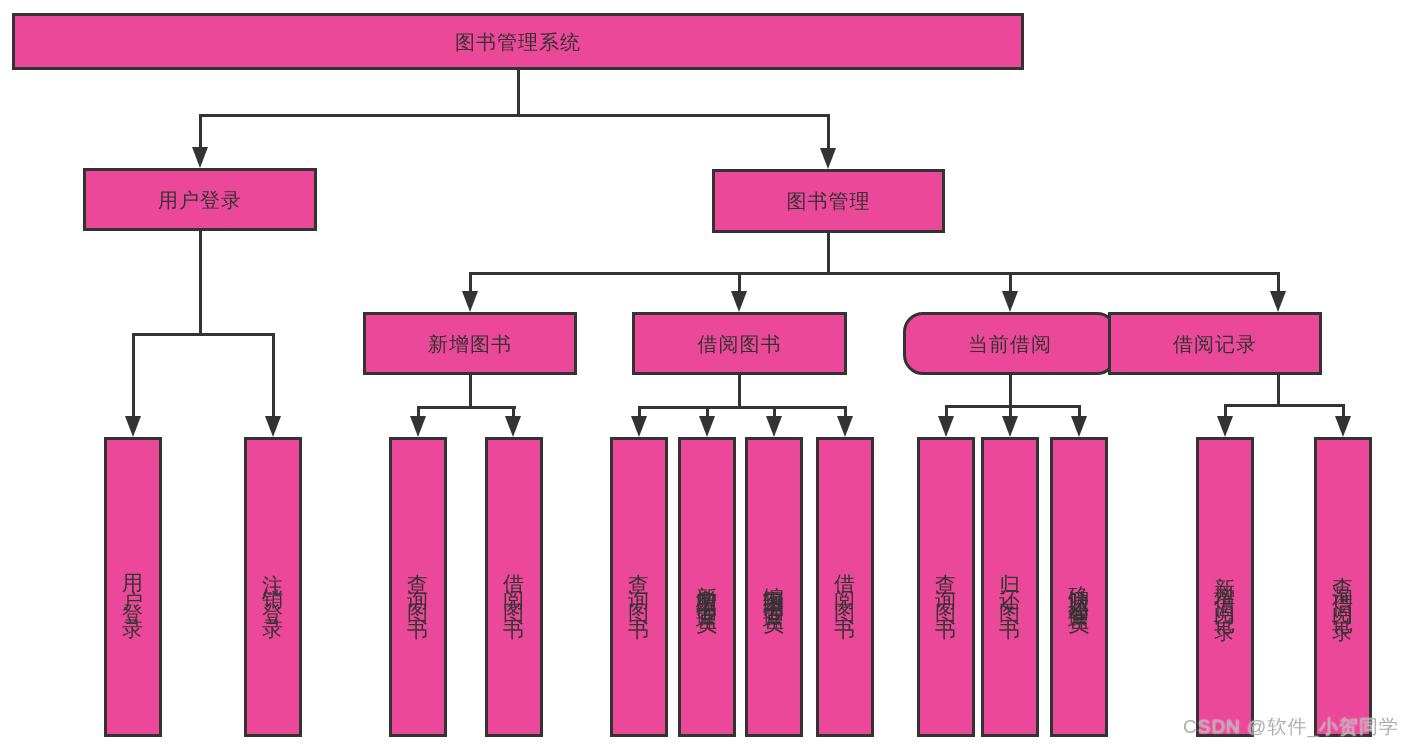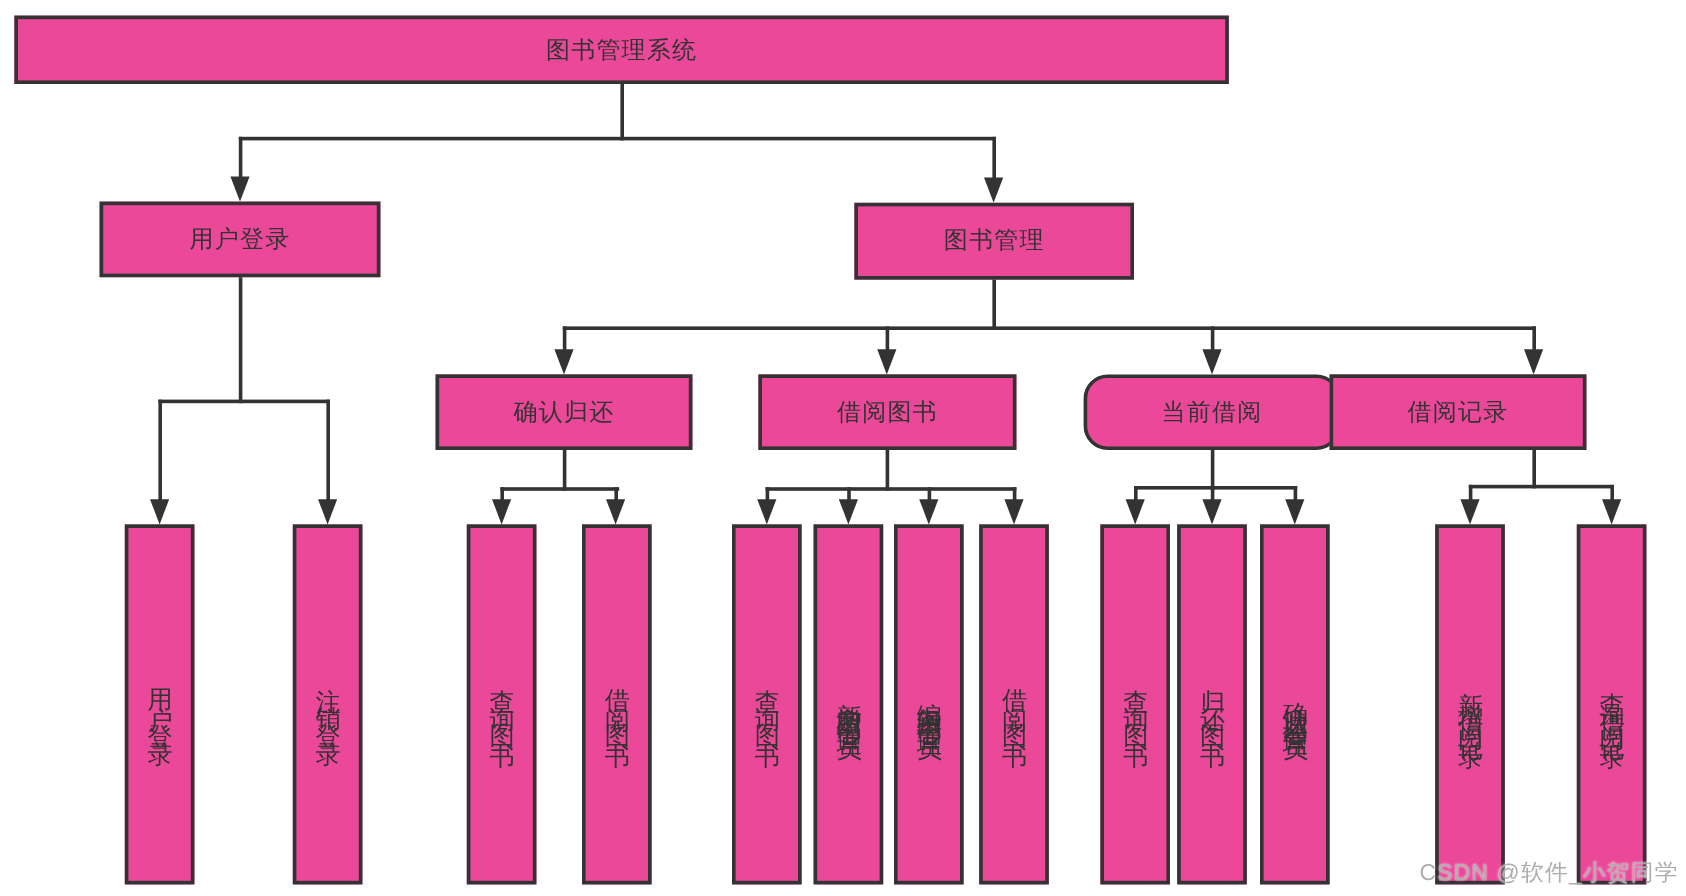--- a/index.html
+++ b/index.html
@@ -87,21 +87,21 @@
   <div class="line" style="left:469px;top:272px;width:811px;height:3px;"></div>
   <div class="line" style="left:469px;top:272px;width:3px;height:22px;"></div>
   <div class="arrow" style="left:462px;top:291px;"></div>
   <div class="line" style="left:738px;top:272px;width:3px;height:22px;"></div>
   <div class="arrow" style="left:731px;top:291px;"></div>
   <div class="line" style="left:1009px;top:272px;width:3px;height:22px;"></div>
   <div class="arrow" style="left:1002px;top:291px;"></div>
   <div class="line" style="left:1277px;top:272px;width:3px;height:22px;"></div>
   <div class="arrow" style="left:1270px;top:291px;"></div>
 
-  <div class="box" style="left:363px;top:312px;width:214px;height:63px;">确认归还</div>
+  <div class="box" style="left:363px;top:312px;width:214px;height:63px;">新增图书</div>
   <div class="box" style="left:632px;top:312px;width:215px;height:63px;">借阅图书</div>
   <div class="box" style="left:903px;top:312px;width:214px;height:63px;border-radius:20px;">当前借阅</div>
   <div class="box" style="left:1108px;top:312px;width:214px;height:63px;">借阅记录</div>
 
   <div class="line" style="left:469px;top:375px;width:3px;height:34px;"></div>
   <div class="line" style="left:417px;top:406px;width:99px;height:3px;"></div>
   <div class="line" style="left:417px;top:406px;width:3px;height:13px;"></div>
   <div class="arrow" style="left:410px;top:416px;"></div>
   <div class="line" style="left:512px;top:406px;width:3px;height:13px;"></div>
   <div class="arrow" style="left:505px;top:416px;"></div>

